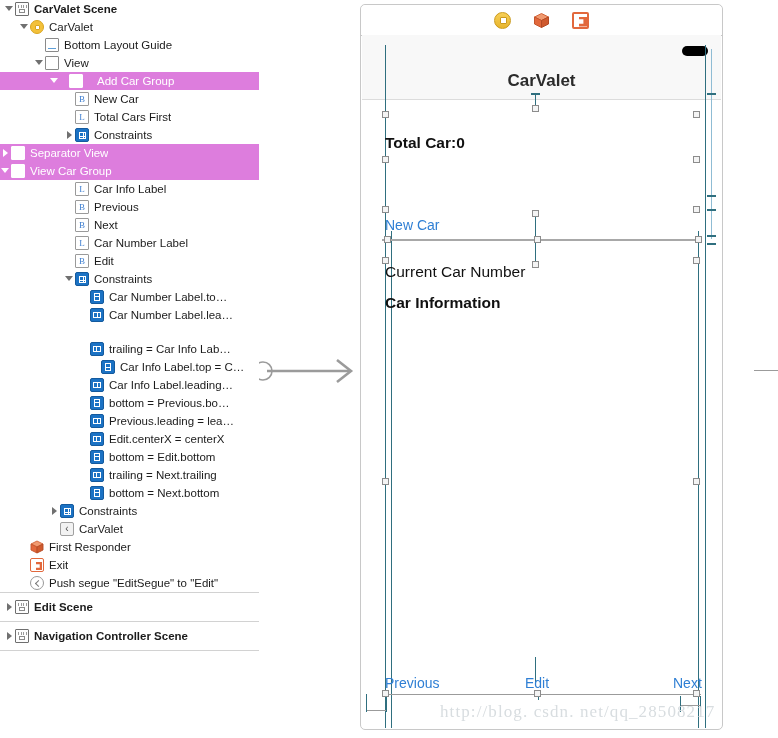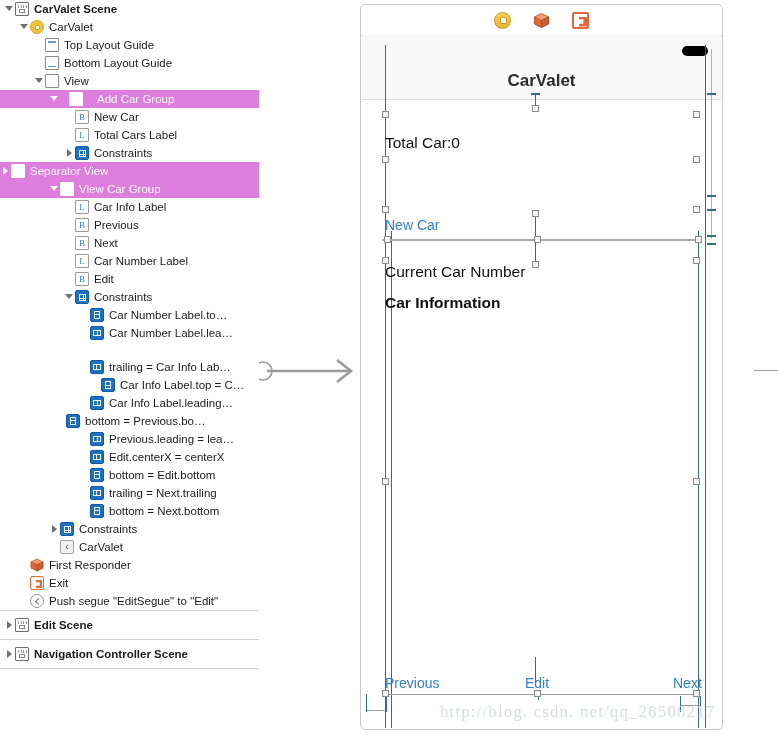--- a/index.html
+++ b/index.html
@@ -155,25 +155,20 @@
         <div class="ico ic-scene"></div>
         <span class="lbl">CarValet Scene</span>
       </div>
       <div class="row" style="padding-left: 19px;">
         <div class="tw open"></div>
         <div class="ico ic-vc"></div>
         <span class="lbl">CarValet</span>
       </div>
       <div class="row" style="padding-left: 34px;">
         <div class="tw "></div>
-        <div class="ico ic-guide top"></div>
-        <span class="lbl">Top Layout Guide</span>
-      </div>
-      <div class="row" style="padding-left: 34px;">
-        <div class="tw "></div>
         <div class="ico ic-guide bottom"></div>
         <span class="lbl">Bottom Layout Guide</span>
       </div>
       <div class="row" style="padding-left: 34px;">
         <div class="tw open"></div>
         <div class="ico ic-view"></div>
         <span class="lbl">View</span>
       </div>
       <div class="row sel" style="padding-left: 49px; gap: 9px;">
         <div class="tw open"></div>
@@ -181,33 +176,33 @@
         <span class="lbl">Add Car Group</span>
       </div>
       <div class="row" style="padding-left: 64px;">
         <div class="tw "></div>
         <div class="ico ic-letter">B</div>
         <span class="lbl">New Car</span>
       </div>
       <div class="row" style="padding-left: 64px;">
         <div class="tw "></div>
         <div class="ico ic-letter">L</div>
-        <span class="lbl">Total Cars Label</span>
+        <span class="lbl">Total Cars First</span>
       </div>
       <div class="row" style="padding-left: 64px;">
         <div class="tw closed"></div>
         <div class="ico ic-cons"></div>
         <span class="lbl">Constraints</span>
       </div>
       <div class="row sel" style="">
         <div class="tw closed"></div>
         <div class="ico ic-view"></div>
         <span class="lbl">Separator View</span>
       </div>
-      <div class="row sel" style="padding-left: 49px;">
+      <div class="row sel" style="">
         <div class="tw open"></div>
         <div class="ico ic-view"></div>
         <span class="lbl">View Car Group</span>
       </div>
       <div class="row" style="padding-left: 64px;">
         <div class="tw "></div>
         <div class="ico ic-letter">L</div>
         <span class="lbl">Car Info Label</span>
       </div>
       <div class="row" style="padding-left: 64px;">
@@ -253,21 +248,21 @@
       <div class="row" style="padding-left: 79px; margin-left: 11px;">
         <div class="tw "></div>
         <div class="ico ic-c4"></div>
         <span class="lbl">Car Info Label.top = C…</span>
       </div>
       <div class="row" style="padding-left: 79px;">
         <div class="tw "></div>
         <div class="ico ic-c2"></div>
         <span class="lbl">Car Info Label.leading…</span>
       </div>
-      <div class="row" style="padding-left: 55px;">
+      <div class="row" style="padding-left: 79px;">
         <div class="tw "></div>
         <div class="ico ic-c1"></div>
         <span class="lbl">bottom = Previous.bo…</span>
       </div>
       <div class="row" style="padding-left: 79px;">
         <div class="tw "></div>
         <div class="ico ic-c2"></div>
         <span class="lbl">Previous.leading = lea…</span>
       </div>
       <div class="row" style="padding-left: 79px;">
@@ -411,21 +406,21 @@
         <div class="hnd" style="left:172px; top:201px;"></div>
         <div class="hnd" style="left:170px; top:226px;"></div>
         <div class="hnd" style="left:20px;  top:222px;"></div>
         <div class="hnd" style="left:331px; top:222px;"></div>
         <div class="hnd" style="left:20px;  top:443px;"></div>
         <div class="hnd" style="left:331px; top:443px;"></div>
         <div class="hnd" style="left:20px;  top:655px;"></div>
         <div class="hnd" style="left:331px; top:655px;"></div>
         <div class="hnd" style="left:172px; top:655px;"></div>
 
-        <div class="devtext" style="left:23px; top:99px;">Total Car:0</div>
+        <div class="devtext" style="left:23px; top:99px;font-weight:bold;">Total Car:0</div>
         <div class="devlink" style="left:23px; top:182px;">New Car</div>
         <div class="devtext" style="left:23px; top:228px;">Current Car Number</div>
         <div class="devtext" style="left:23px; top:259px;font-weight:bold;">Car Information</div>
 
         <div class="devlink" style="left:23px; top:640px;">Previous</div>
         <div class="devlink" style="left:163px; top:640px;">Edit</div>
         <div class="devlink" style="left:311px; top:640px;">Next</div>
 
       </div>
     </div>

